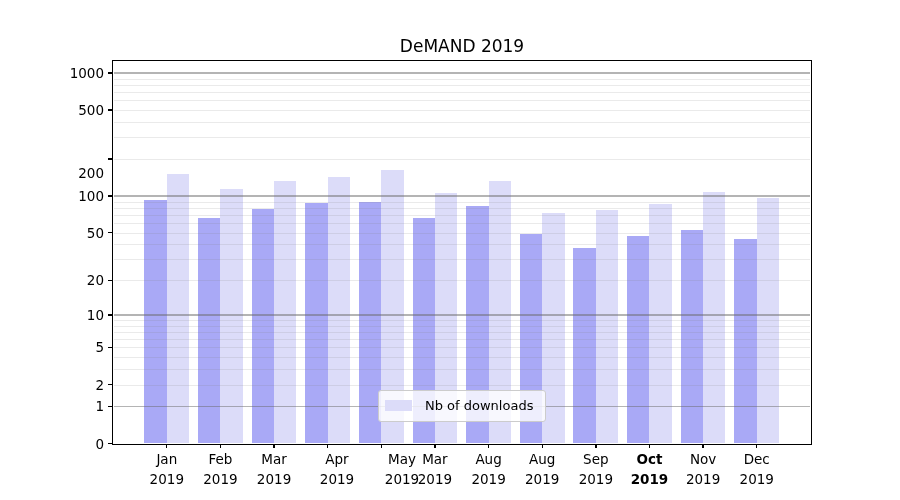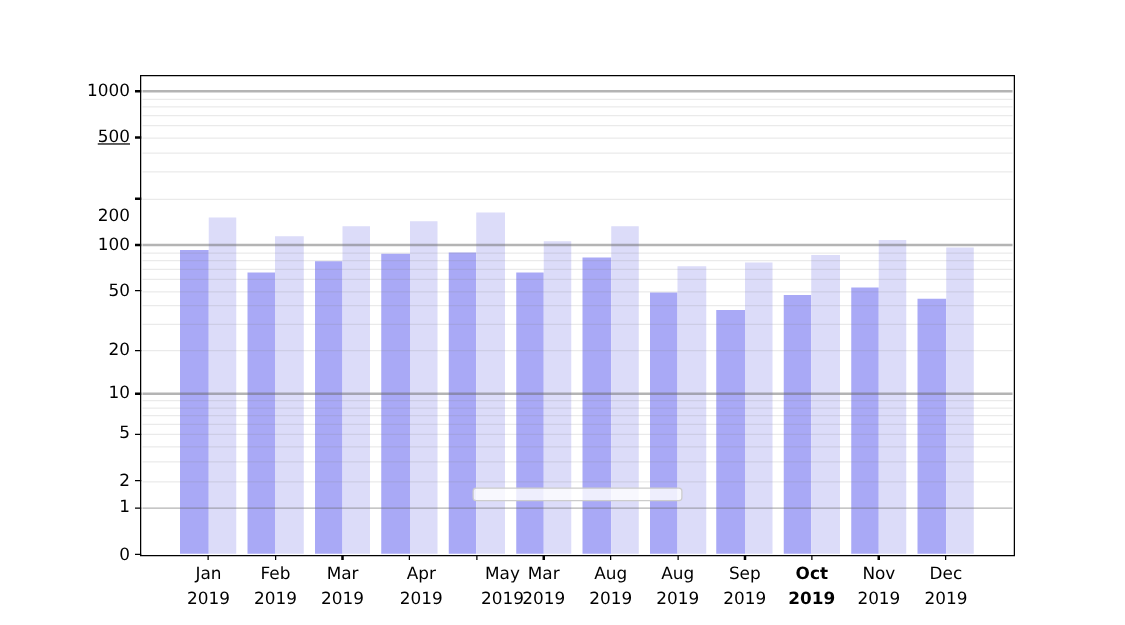--- a/index.html
+++ b/index.html
@@ -22,20 +22,21 @@
           background:rgba(255,255,255,0.8);border:1px solid #cccccc;border-radius:3px;
           padding:4px 8px 5px 6px;z-index:4;}
   .legend-row{display:flex;align-items:center;height:21px;}
   .legend-swatch{width:27px;height:11px;flex:0 0 auto;}
   .legend-label{font-size:13px;margin-left:13px;white-space:nowrap;}
 </style>
 </head>
 <body>
 
 <div id="figure">
+  <div id="chart-title">DeMAND 2019</div>
   <div id="plot">
       <div class="bar" style="left: 144.4px; top: 199.826px; width: 22.4px; height: 243.674px; background: rgb(169, 169, 246);"></div>
       <div class="bar" style="left: 198.03px; top: 217.986px; width: 22.4px; height: 225.514px; background: rgb(169, 169, 246);"></div>
       <div class="bar" style="left: 251.66px; top: 209.15px; width: 22.4px; height: 234.35px; background: rgb(169, 169, 246);"></div>
       <div class="bar" style="left: 305.29px; top: 203.363px; width: 22.4px; height: 240.137px; background: rgb(169, 169, 246);"></div>
       <div class="bar" style="left: 358.92px; top: 201.566px; width: 22.4px; height: 241.934px; background: rgb(169, 169, 246);"></div>
       <div class="bar" style="left: 412.55px; top: 217.986px; width: 22.4px; height: 225.514px; background: rgb(169, 169, 246);"></div>
       <div class="bar" style="left: 466.18px; top: 205.859px; width: 22.4px; height: 237.641px; background: rgb(169, 169, 246);"></div>
       <div class="bar" style="left: 519.81px; top: 233.683px; width: 22.4px; height: 209.817px; background: rgb(169, 169, 246);"></div>
       <div class="bar" style="left: 573.44px; top: 248.402px; width: 22.4px; height: 195.098px; background: rgb(169, 169, 246);"></div>
@@ -94,21 +95,21 @@
       <div class="ytick-label" style="top: 314.892px;">10</div>
       <div class="ytick" style="left: 108px; top: 279.511px;"></div>
       <div class="ytick-label" style="top: 280.211px;">20</div>
       <div class="ytick" style="left: 108px; top: 231.921px;"></div>
       <div class="ytick-label" style="top: 232.621px;">50</div>
       <div class="ytick" style="left: 108px; top: 195.274px;"></div>
       <div class="ytick-label" style="top: 195.974px;">100</div>
       <div class="ytick" style="left: 108px; top: 158.364px;"></div>
       <div class="ytick-label" style="top: 173px;">200</div>
       <div class="ytick" style="left: 108px; top: 109.38px;"></div>
-      <div class="ytick-label" style="top: 110.08px; text-decoration: underline;">500</div>
+      <div class="ytick-label" style="top: 110.08px;">500</div>
       <div class="ytick" style="left: 108px; top: 72.2573px;"></div>
       <div class="ytick-label" style="top: 72.9573px;">1000</div>
       <div class="xtick" style="left: 166.1px; top: 443.5px;"></div>
       <div class="xtick-label" style="left: 166.8px;">
         <div>Jan</div>
         <div>2019</div>
       </div>
       <div class="xtick" style="left: 219.73px; top: 443.5px;"></div>
       <div class="xtick-label" style="left: 220.43px;">
         <div>Feb</div>
@@ -160,14 +161,18 @@
         <div>2019</div>
       </div>
       <div class="xtick" style="left: 756.03px; top: 443.5px;"></div>
       <div class="xtick-label" style="left: 756.73px;">
         <div>Dec</div>
         <div>2019</div>
       </div>
     </div>
   <div id="plot-frame"></div>
   <div id="legend">
+      <div class="legend-row">
+        <div class="legend-swatch" style="background: rgb(220, 220, 249);"></div>
+        <div class="legend-label">Nb of downloads</div>
+      </div>
     </div>
 </div>
 
 </body></html>

